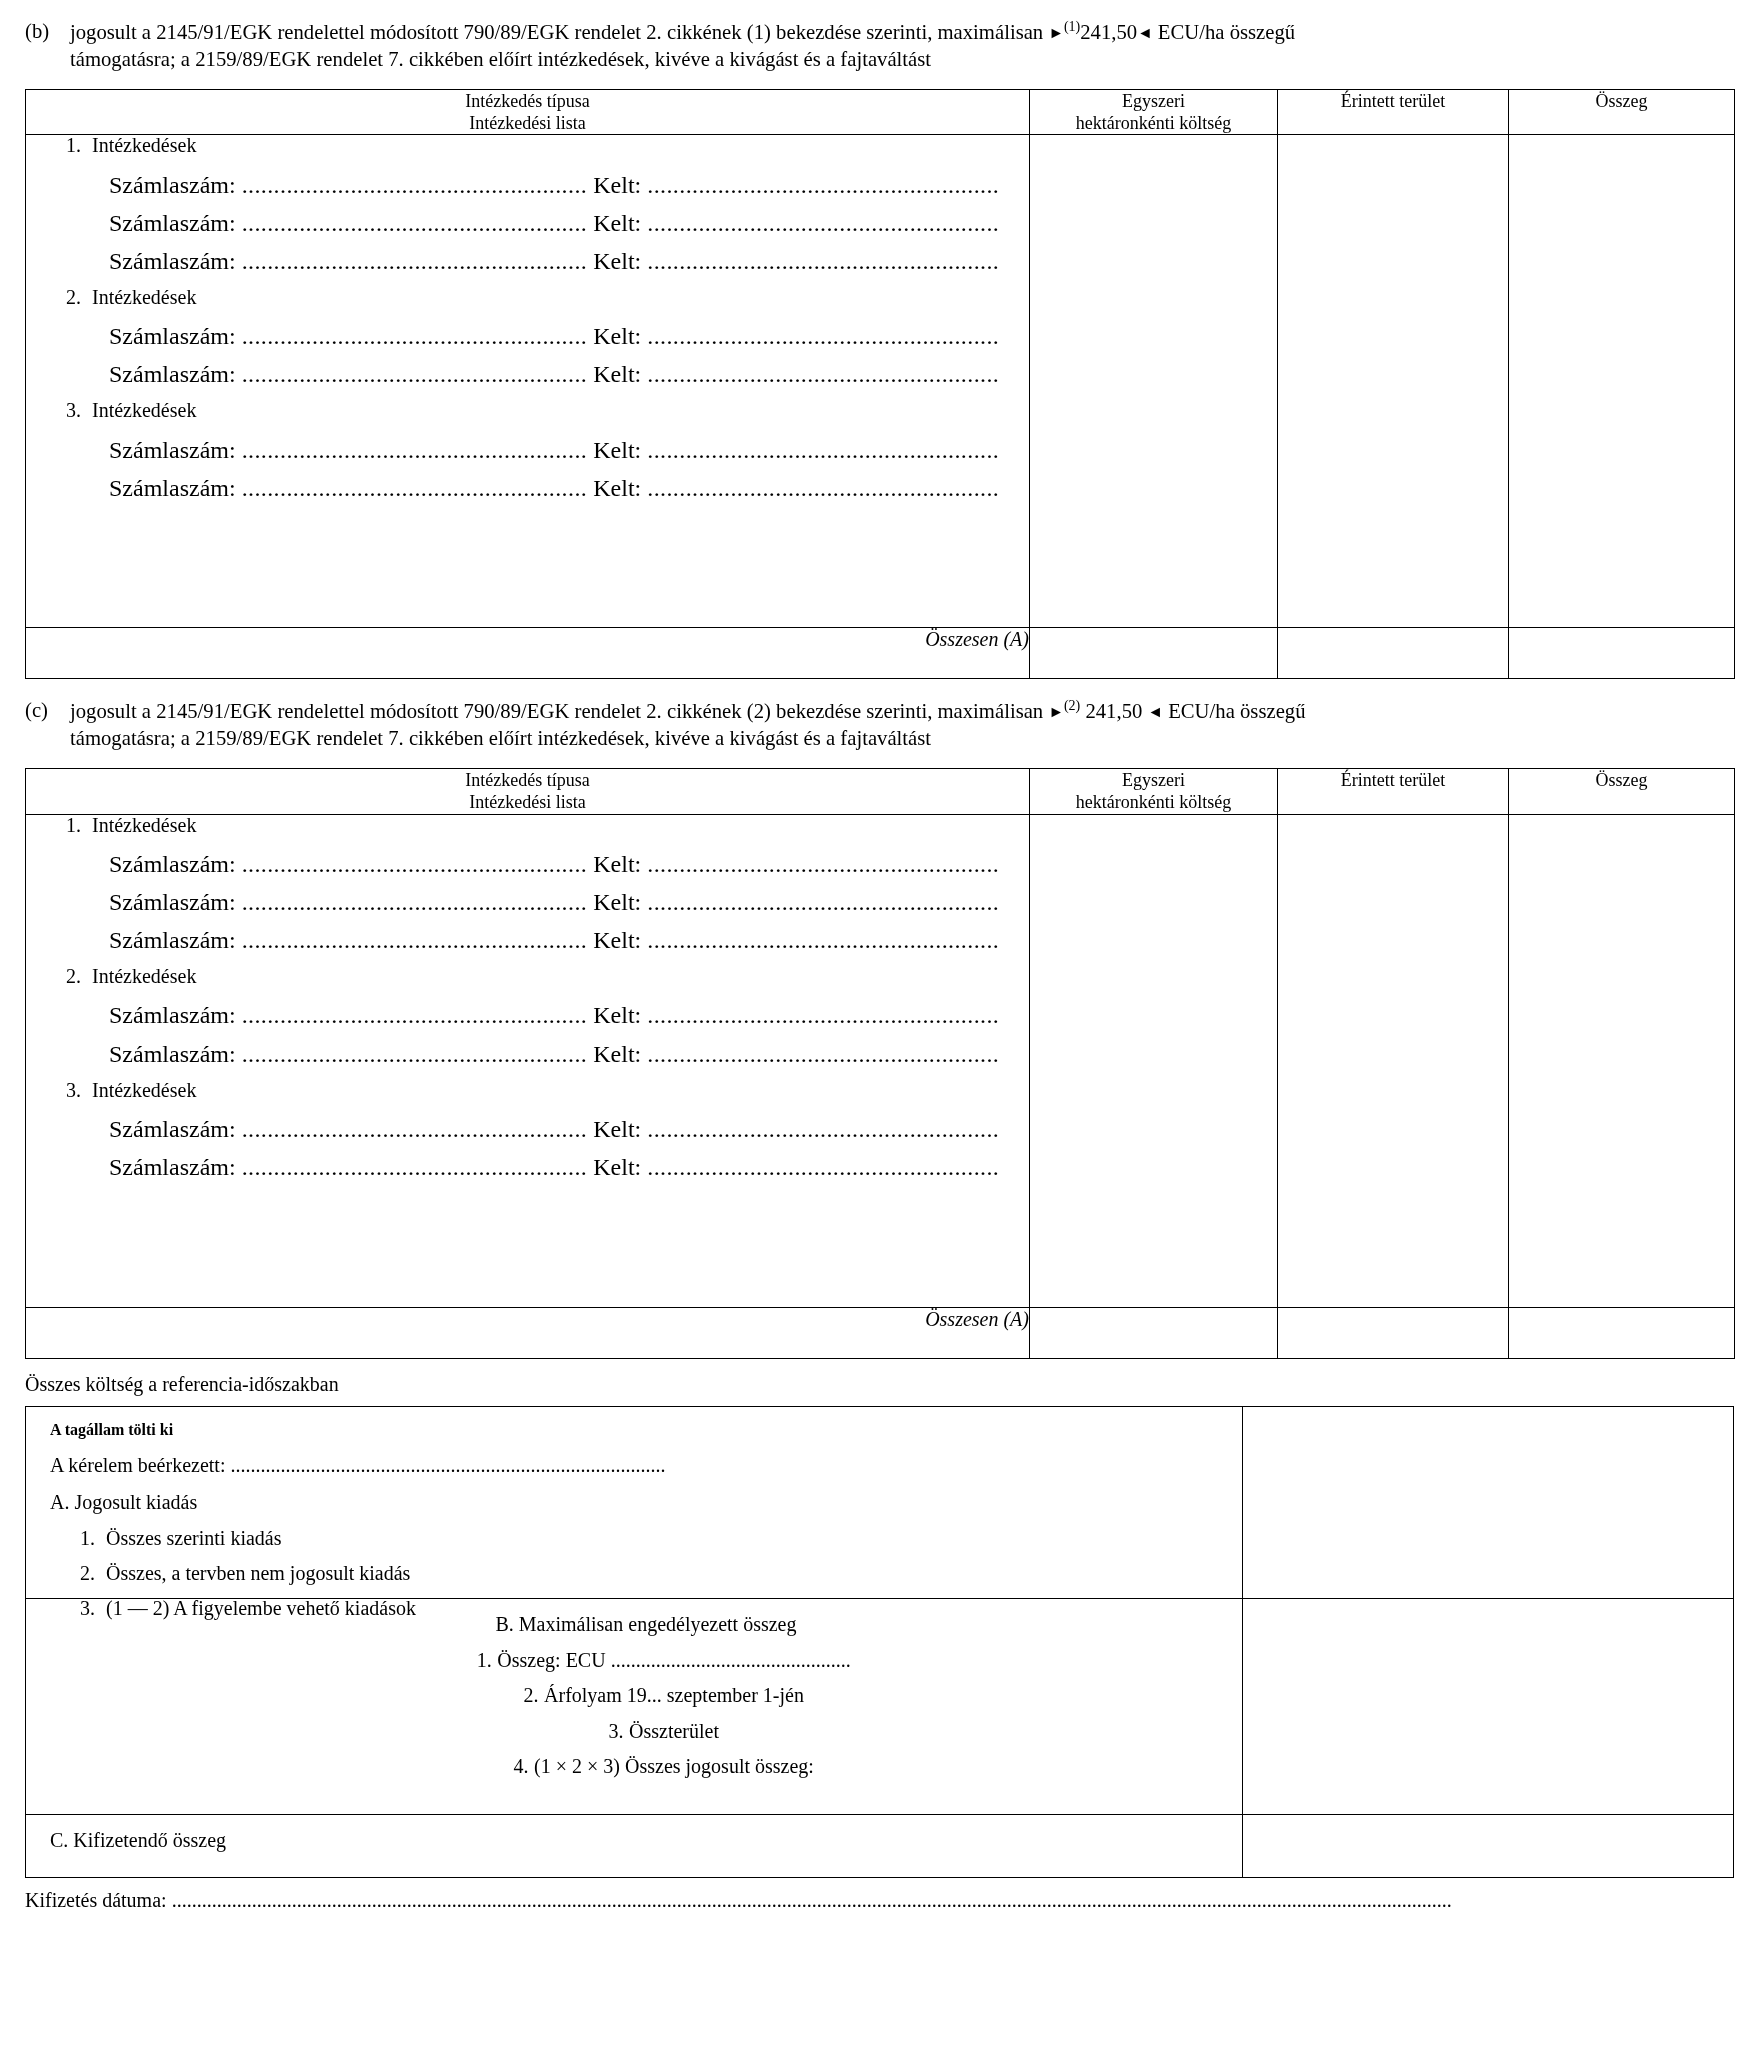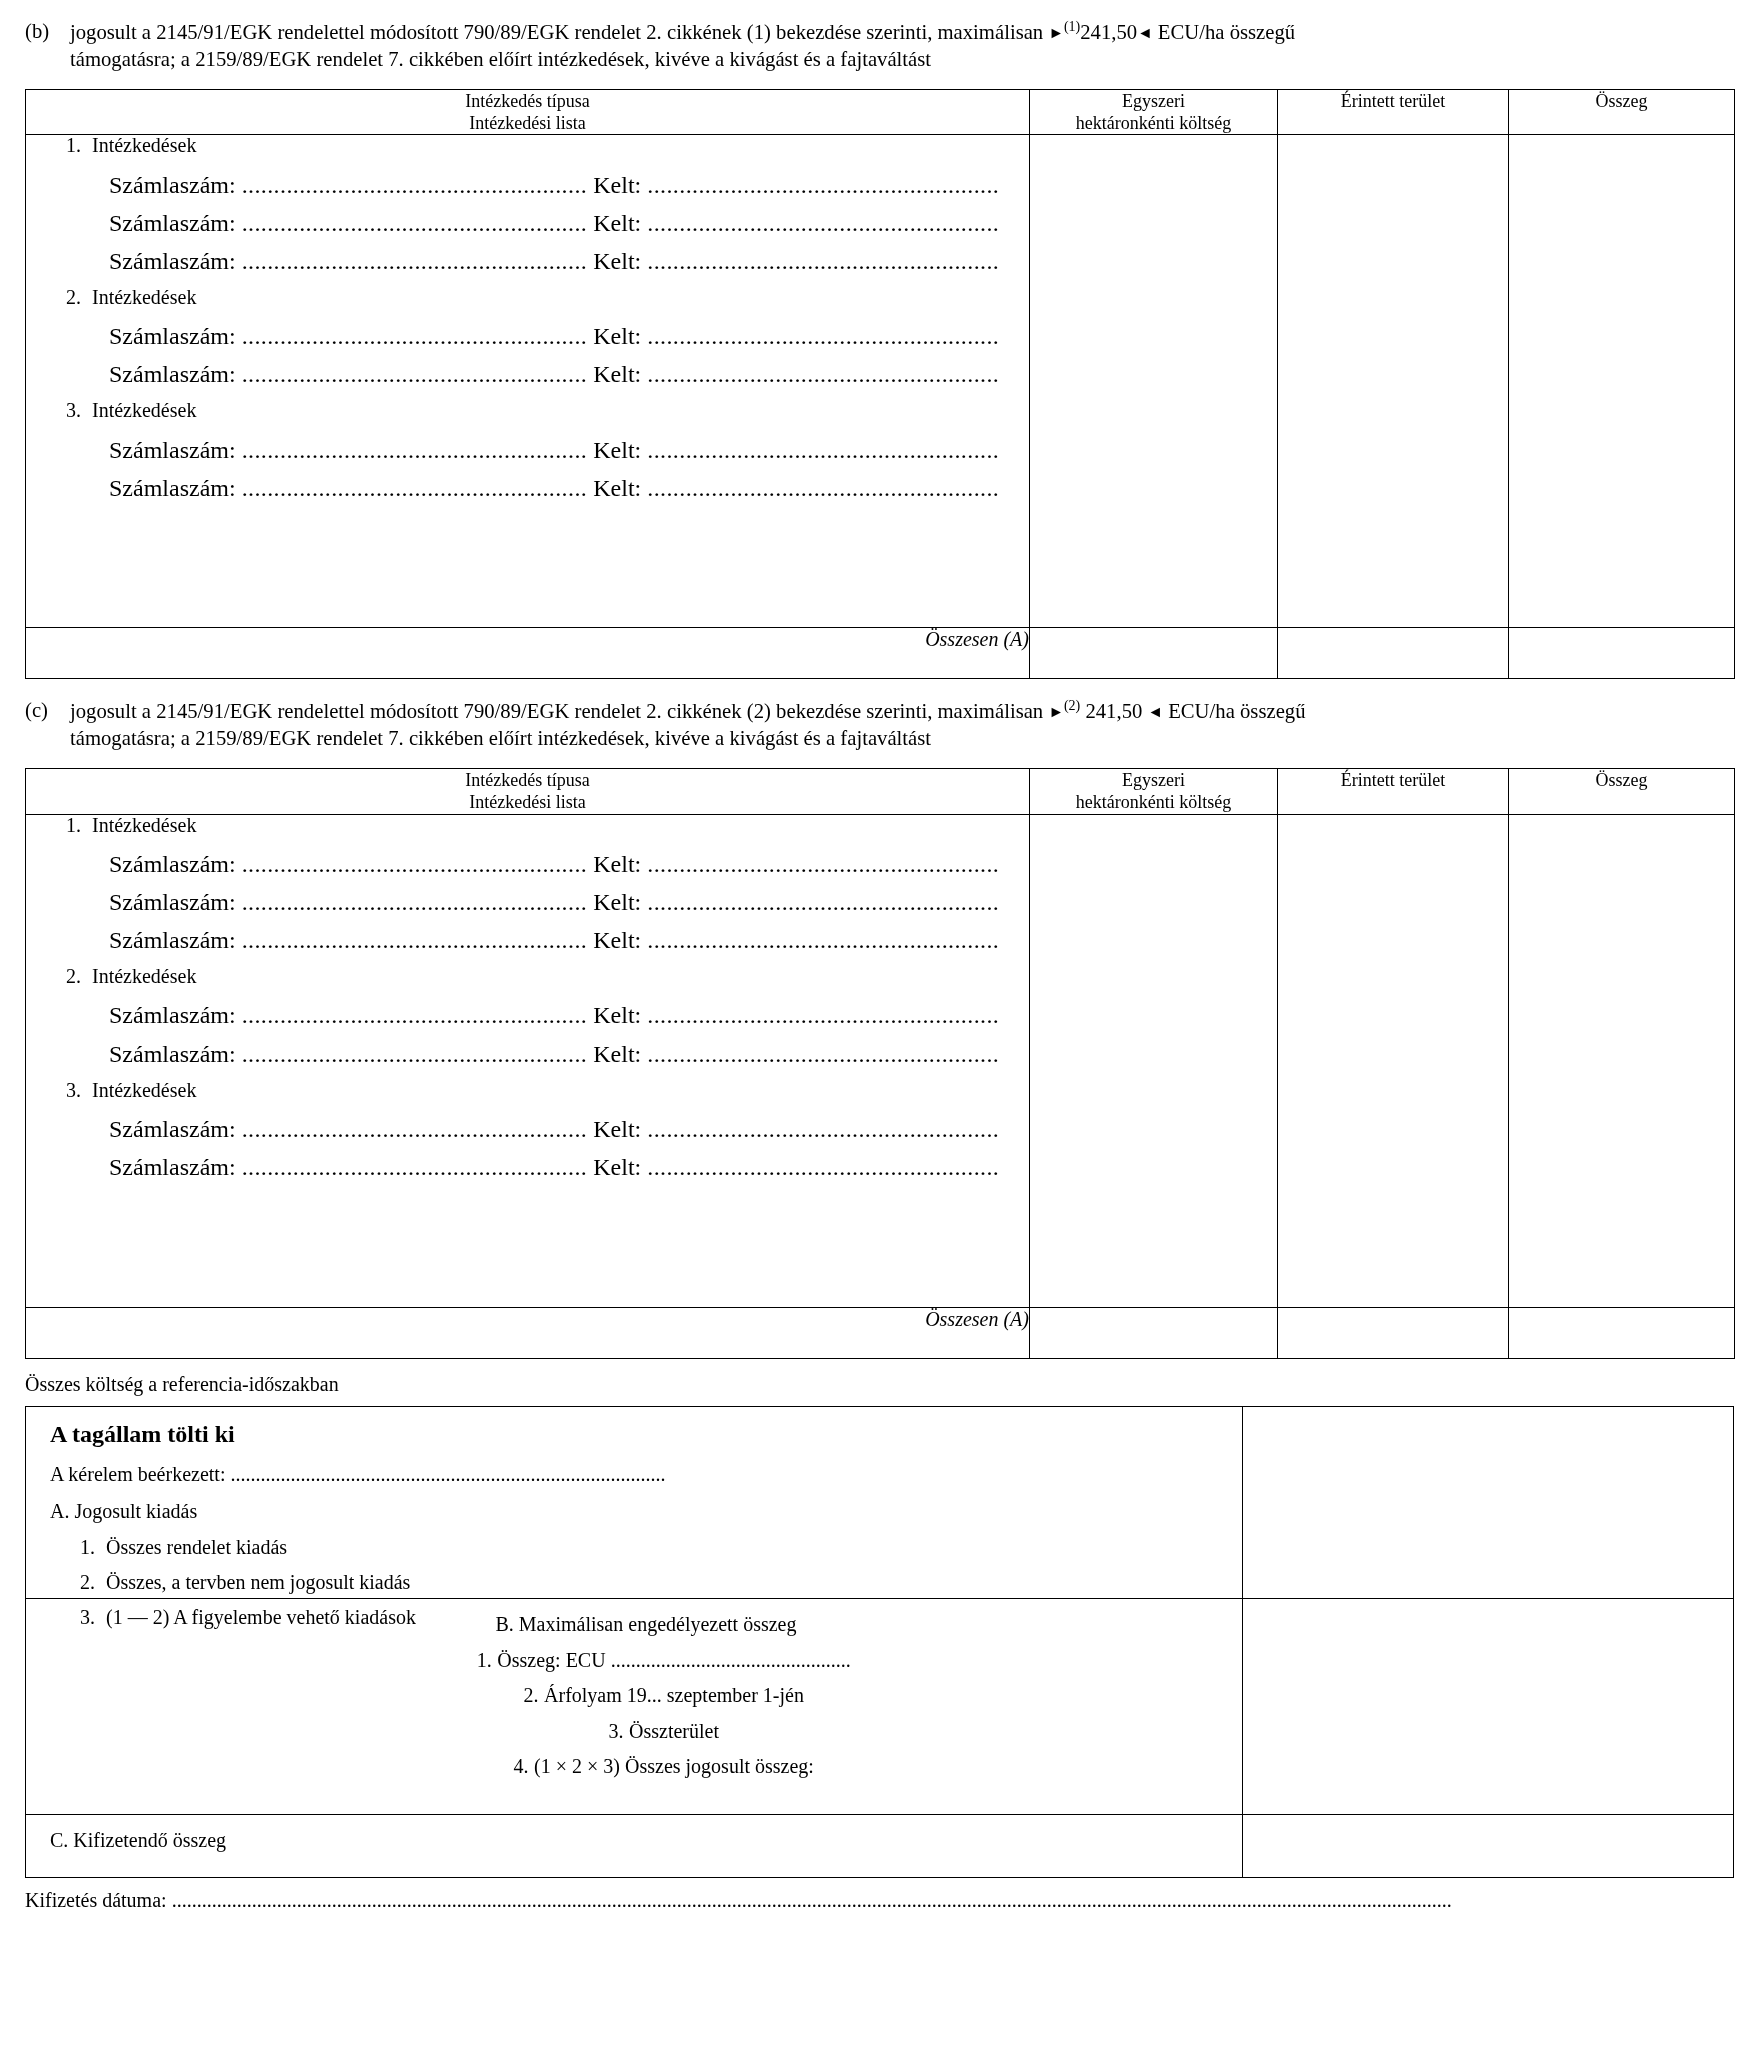--- a/index.html
+++ b/index.html
@@ -131,21 +131,21 @@
     flex: 1 1 auto;
     padding: 0 0 0 24px;
     box-sizing: border-box;
   }
   .ms-right {
     flex: 0 0 491px;
     border-left: 1.2px solid #000;
     box-sizing: border-box;
   }
   .ms-title {
-    font-size: 24px;
+    font-size: 16px;
     font-weight: bold;
     padding: 14px 0 4.1px 0;
   }
   .ms-line {
     font-size: 20px;
     padding: 10.7px 0 0 0;
   }
   .ms-sec {
     font-size: 20px;
     padding: 14px 0 0 0;
@@ -396,21 +396,21 @@
 
     <div class="ms-row">
       <div class="ms-left seg segA">
         <div class="ms-title">A tagállam tölti ki</div>
         <div class="ms-line">
           <span>A kérelem beérkezett:</span>
           <span class="dots">.......................................................................................</span>
         </div>
         <div class="ms-sec">A. Jogosult kiadás</div>
         <div class="ms-sub">
-          <span class="n">1.</span><span>Összes rendelet kiadás</span>
+          <span class="n">1.</span><span>Összes szerinti kiadás</span>
         </div>
         <div class="ms-sub">
           <span class="n">2.</span><span>Összes, a tervben nem jogosult kiadás</span>
         </div>
         <div class="ms-sub">
           <span class="n">3.</span><span>(1 — 2) A figyelembe vehető kiadások</span>
         </div>
       </div>
       <div class="ms-right"></div>
     </div>

